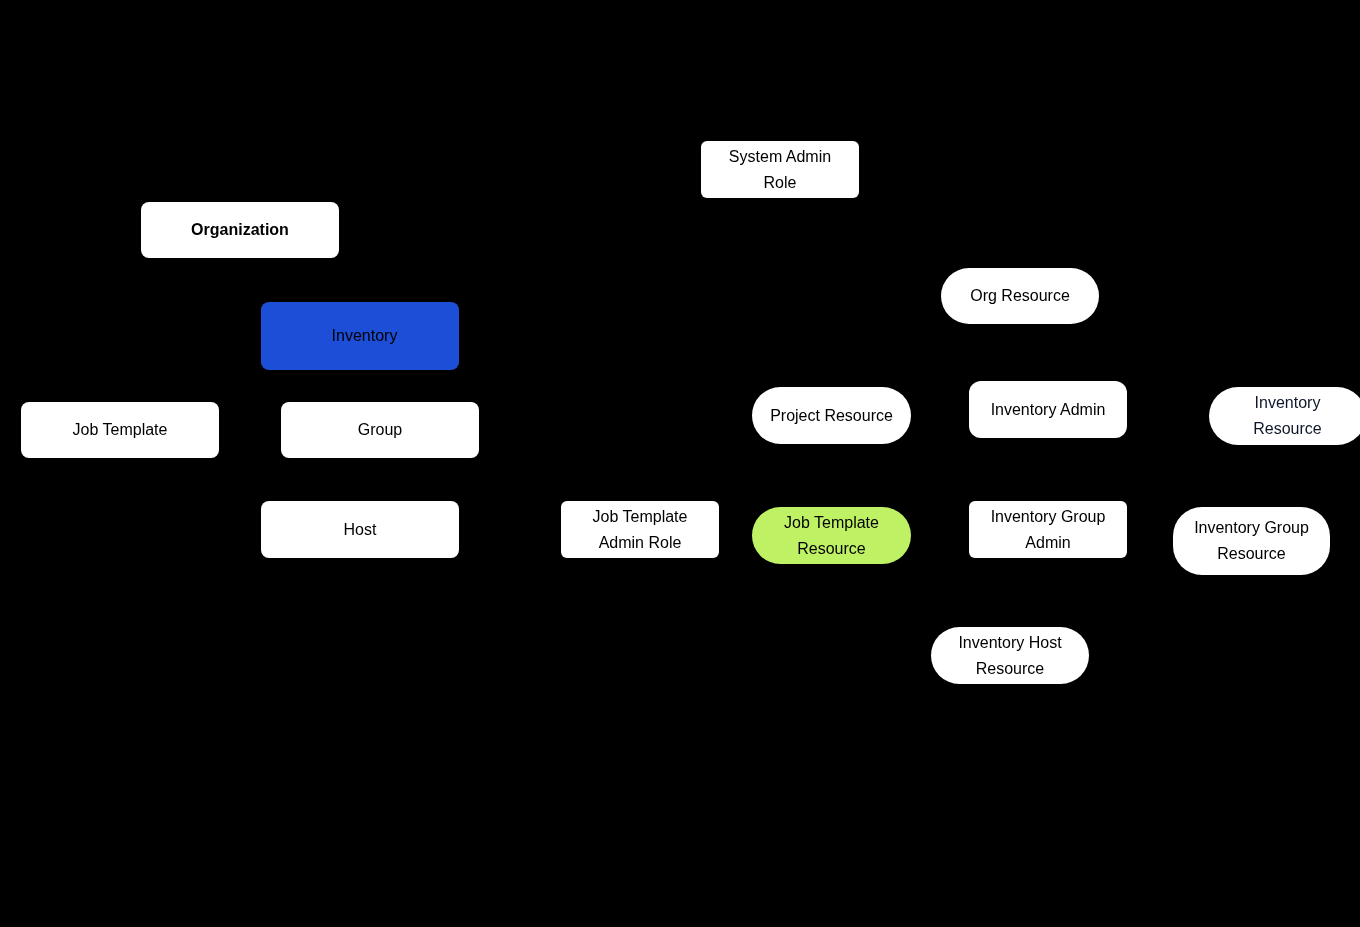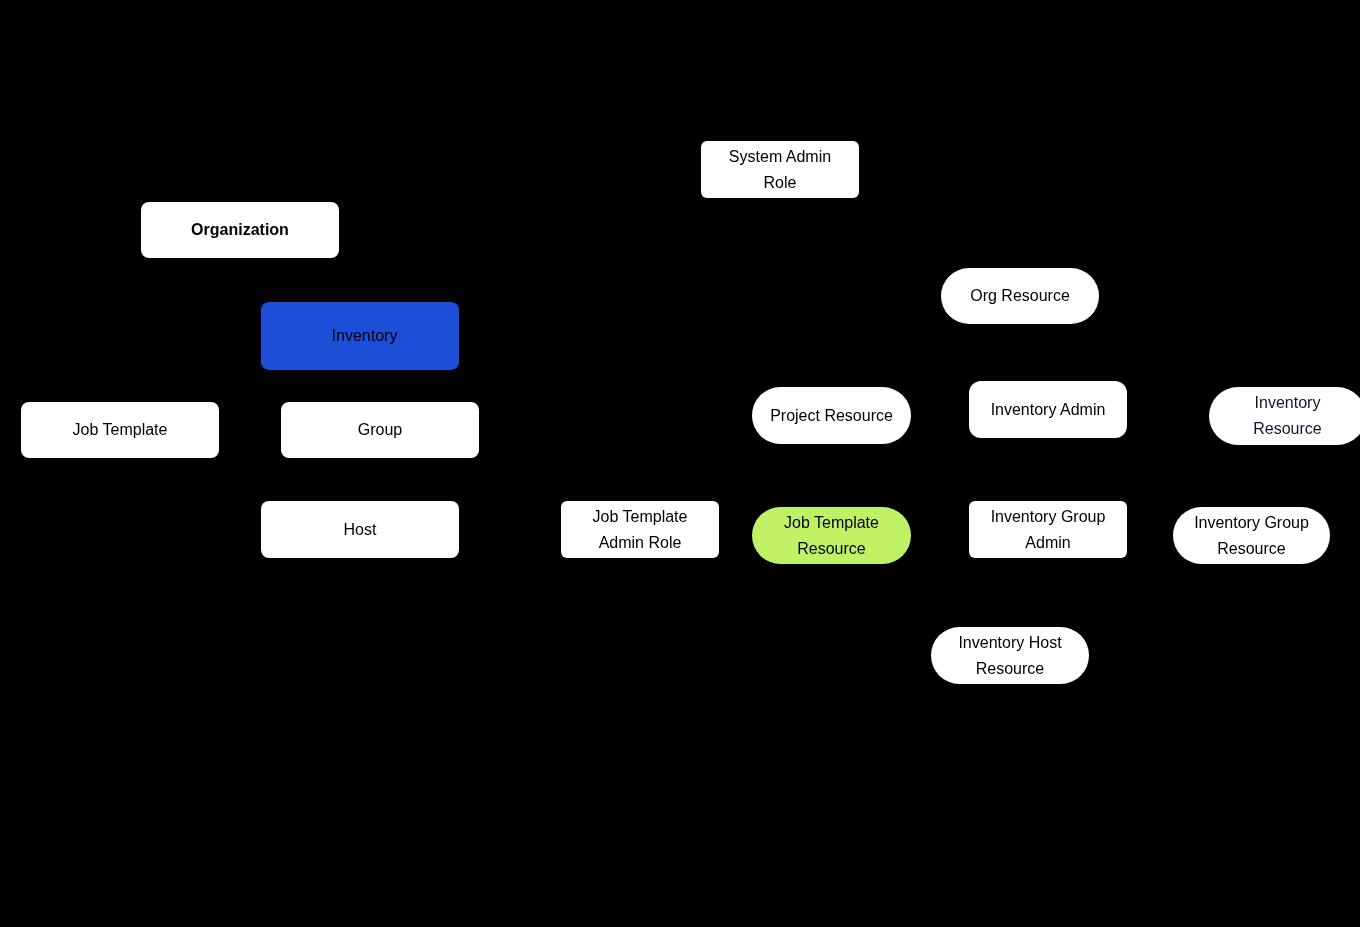--- a/index.html
+++ b/index.html
@@ -77,19 +77,19 @@
   </div>
     <div class="node rect" style="left: 561px; top: 501px; width: 158px; height: 57px; background: rgb(255, 255, 255); color: rgb(0, 0, 0);">
     <span class="node-label">Job Template Admin Role</span>
   </div>
     <div class="node stadium" style="left: 752px; top: 501px; width: 159px; height: 57px; background: #bef264; color: rgb(0, 0, 0);">
     <span class="node-label">Job Template Resource</span>
   </div>
     <div class="node rect" style="left: 969px; top: 501px; width: 158px; height: 57px; background: rgb(255, 255, 255); color: rgb(0, 0, 0);">
     <span class="node-label">Inventory Group Admin</span>
   </div>
-    <div class="node stadium" style="left: 1173px; top: 501px; width: 157px; height: 57px; background: rgb(255, 255, 255); color: rgb(0, 0, 0);">
+    <div class="node stadium" style="left: 1173px; top: 501px; width: 157px; height: 68px; background: rgb(255, 255, 255); color: rgb(0, 0, 0);">
     <span class="node-label">Inventory Group Resource</span>
   </div>
     <div class="node stadium" style="left: 931px; top: 621px; width: 158px; height: 57px; background: rgb(255, 255, 255); color: rgb(0, 0, 0);">
     <span class="node-label">Inventory Host Resource</span>
   </div>
   </div>
 
 </body></html>

